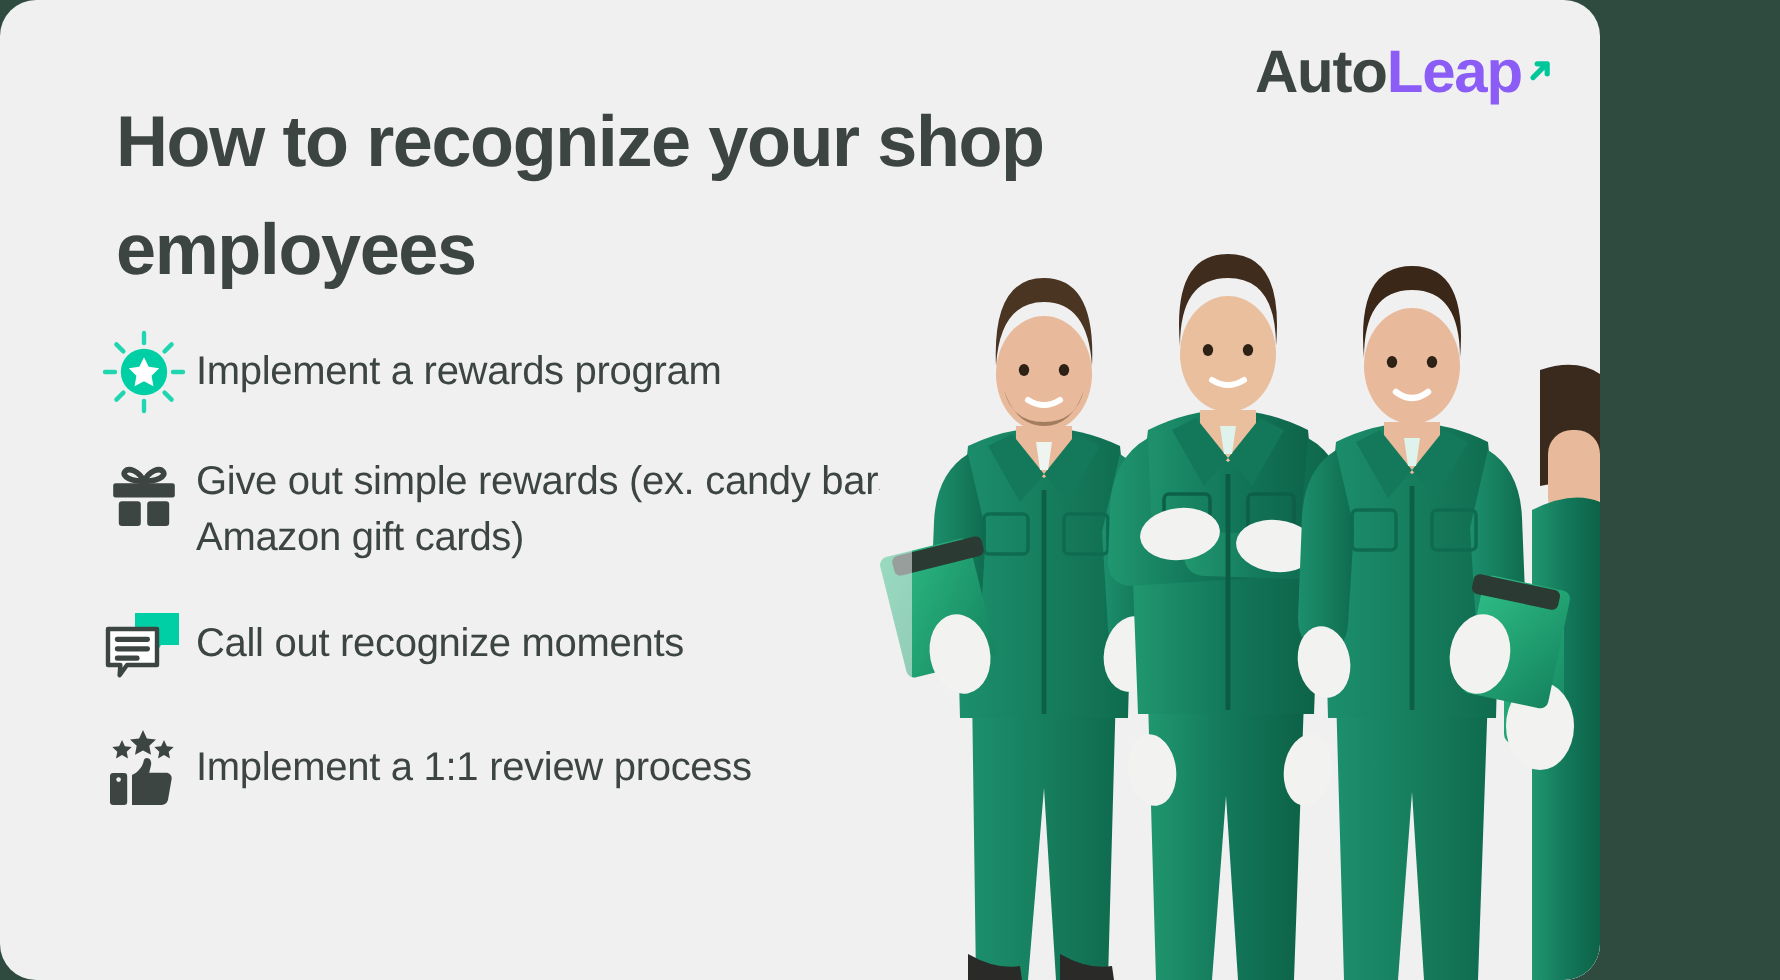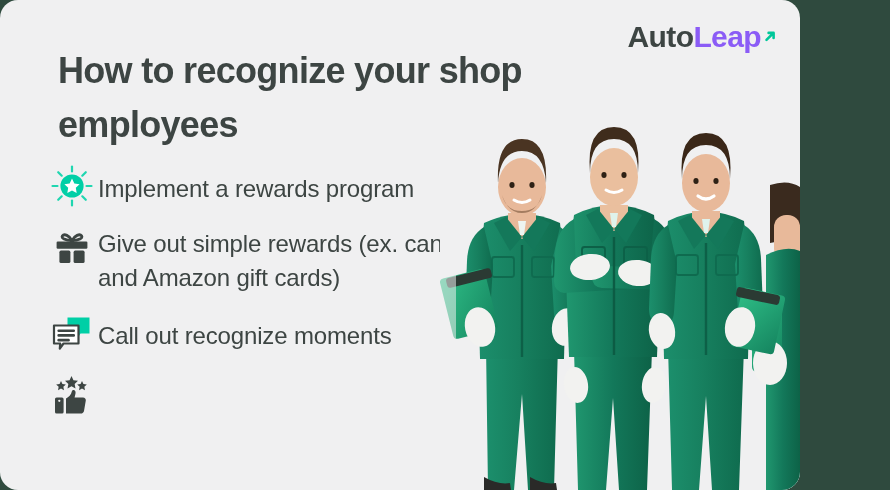--- a/index.html
+++ b/index.html
@@ -76,21 +76,21 @@
   }
   .item-icon {
     flex: 0 0 52px;
     width: 52px;
     height: 48px;
     display: flex;
     align-items: center;
     justify-content: center;
   }
   .item-label {
-    font-size: 24px;
+    font-size: 20px;
     font-weight: 500;
     color: #3d4543;
     line-height: 1.42;
     padding-top: 10px;
     letter-spacing: -0.15px;
   }
   .item-2 .item-label { padding-top: 3px; }
 
   
   .photo {
@@ -178,20 +178,21 @@
           <g fill="#3d4543">
             <path d="M21.5 3.0 L23.45 7.2 L28.0 7.75 L24.65 10.9 L25.5 15.4 L21.5 13.2 L17.5 15.4 L18.35 10.9 L15.0 7.75 L19.55 7.2 Z"></path>
             <path d="M11.0 8.0 L12.45 11.1 L15.85 11.5 L13.35 13.85 L13.99 17.2 L11.0 15.55 L8.01 17.2 L8.65 13.85 L6.15 11.5 L9.55 11.1 Z"></path>
             <path d="M32.0 8.0 L33.45 11.1 L36.85 11.5 L34.35 13.85 L34.99 17.2 L32.0 15.55 L29.01 17.2 L29.65 13.85 L27.15 11.5 L30.55 11.1 Z"></path>
           </g>
           <rect x="5.0" y="24.5" width="8.6" height="16.0" rx="1.6" fill="#3d4543"></rect>
           <circle cx="9.3" cy="27.8" r="1.15" fill="#f0f0f1"></circle>
           <path d="M16.0 40.5 L16.0 25.5 C18.6 24.4 21.3 21.6 21.8 18.6 C22.0 17.2 23.3 16.6 24.4 17.3 C25.4 17.9 25.8 19.2 25.5 20.6 L24.6 24.4 L33.0 24.4 C34.8 24.4 36.1 25.9 35.8 27.6 L34.0 37.9 C33.7 39.4 32.4 40.5 30.9 40.5 Z" fill="#3d4543"></path>
         </svg>
       </span>
+      <span class="item-label">Implement a 1:1 review process</span>
     </li>
 
   </ul>
 
   <div class="photo">
     <svg width="360" height="395" viewBox="0 0 360 395">
       <defs>
         <linearGradient id="uni" x1="0" y1="0" x2="1" y2="0">
           <stop offset="0%" stop-color="#1c8f6c"></stop>
           <stop offset="45%" stop-color="#17805f"></stop>

